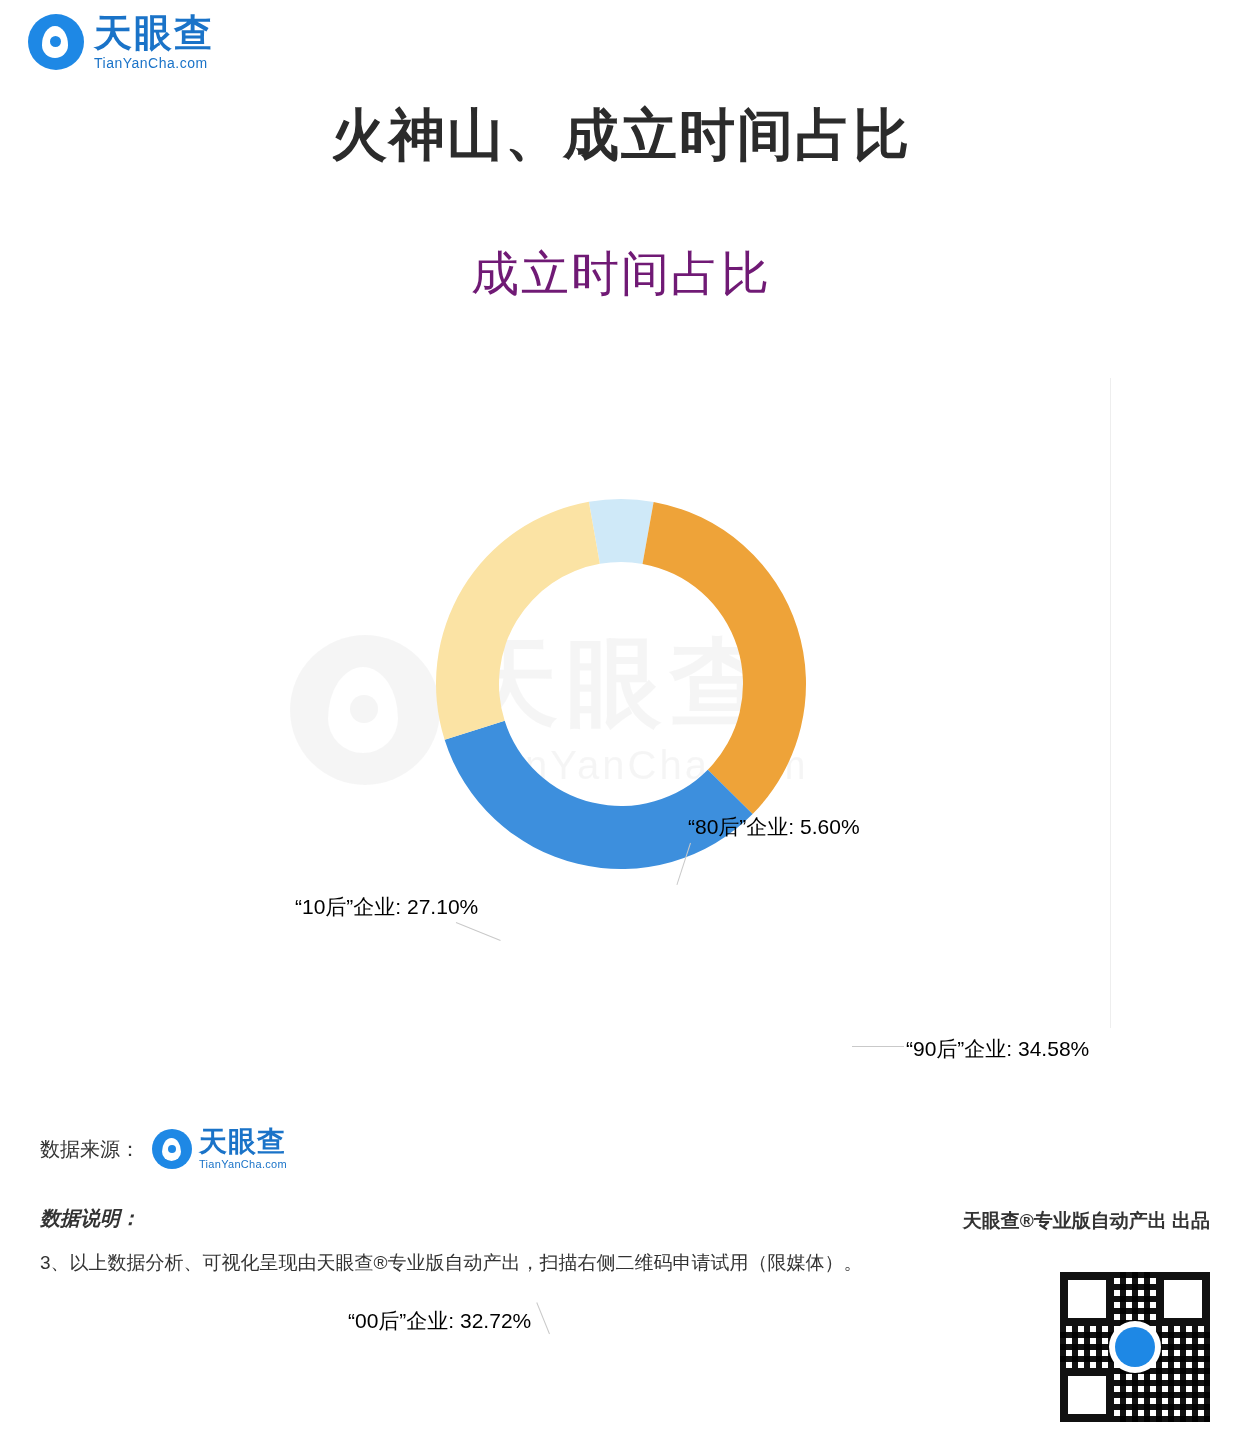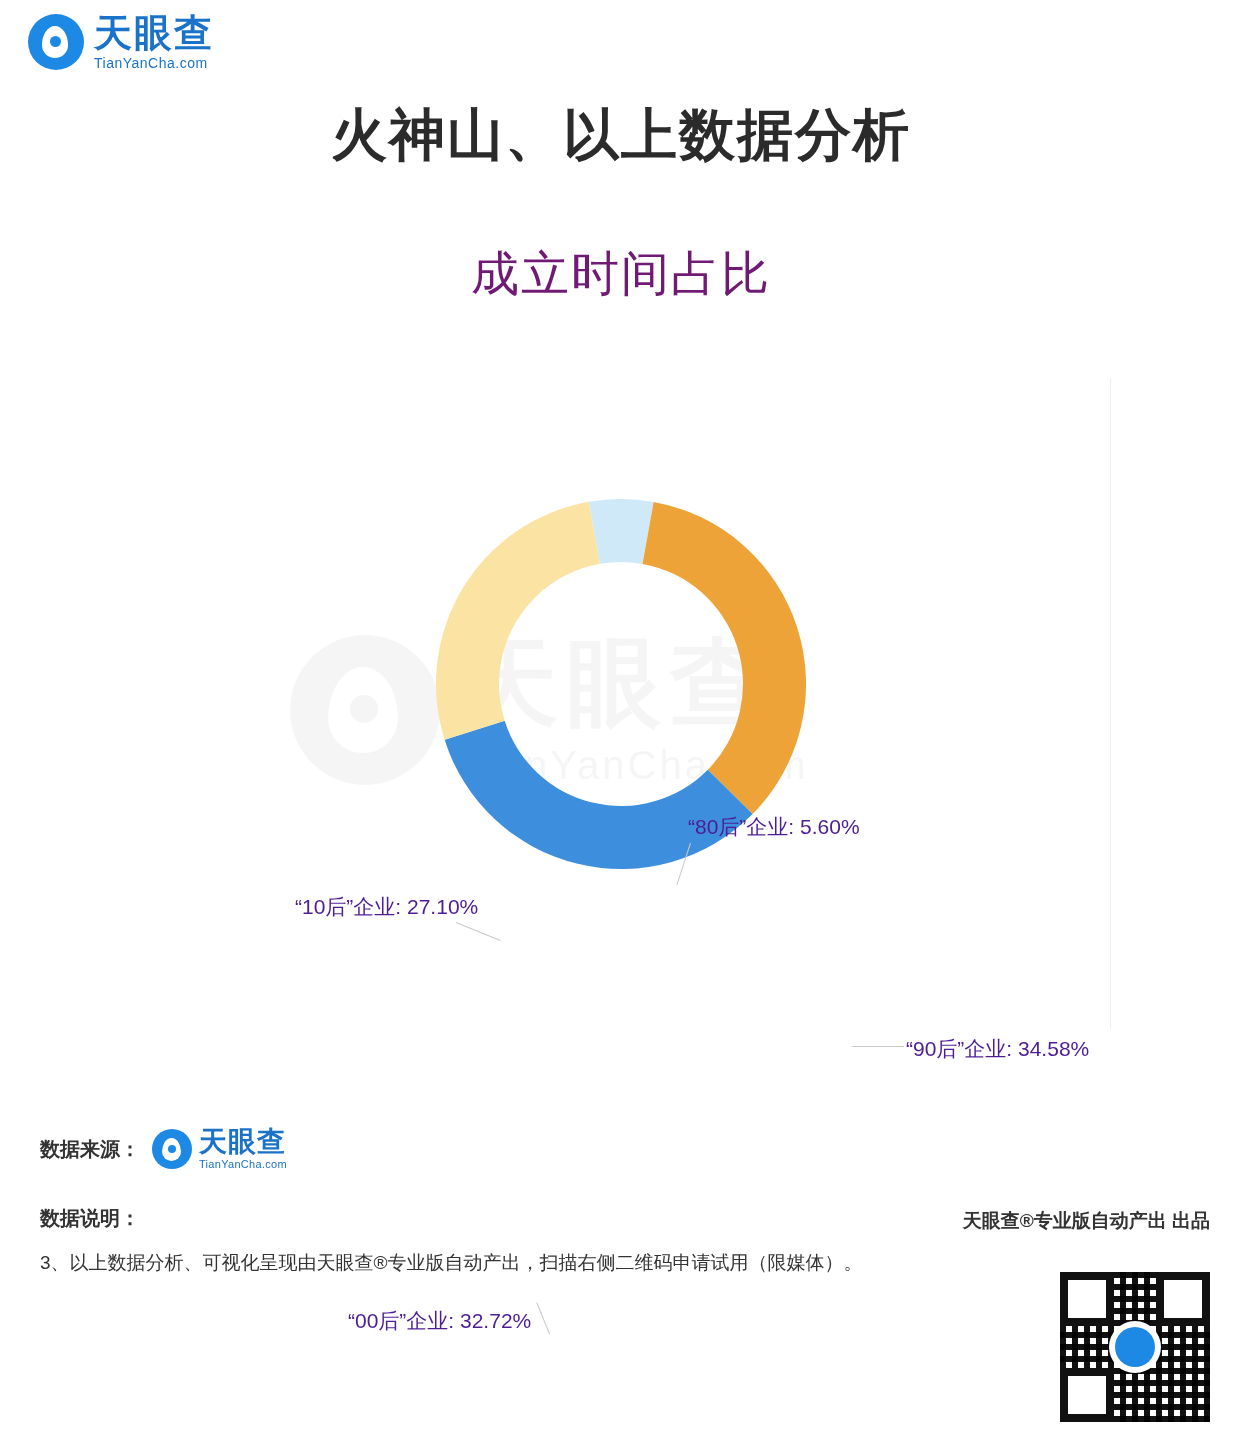--- a/index.html
+++ b/index.html
@@ -177,21 +177,21 @@
     left: 421px;
     top: 114px;
     width: 400px;
     height: 400px;
   }
   .donut-svg { display: block; }
 
   .label {
     position: absolute;
     font-size: 21px;
-    color: #4c1d95;
+    color: #000000;
     white-space: nowrap;
   }
   .lbl-80  { left: 688px; top: 443px; }
   .lbl-90  { left: 906px; top: 665px; }
   .lbl-00  { left: 348px; top: 937px; }
   .lbl-10  { left: 255px; top: 523px; margin-left: 40px; }
 
   .leader {
     position: absolute;
     background: #c9c9c9;
@@ -201,21 +201,21 @@
   .source-row {
     position: absolute;
     left: 40px;
     top: 1128px;
     display: flex;
     align-items: center;
     gap: 12px;
   }
   .source-label {
     font-size: 20px;
-    font-weight: bold;
+    font-weight: normal;
     color: #333;
   }
   .mini-brand { display: flex; align-items: center; gap: 7px; }
   .mini-mark {
     width: 40px; height: 40px; border-radius: 50%;
     background: #1e88e5; position: relative; flex: none;
   }
   .mini-mark::after {
     content: ""; position: absolute; left: 10px; top: 9px;
     width: 19px; height: 23px;
@@ -231,20 +231,21 @@
   .mini-cn { font-size: 28px; font-weight: bold; color: #1a73c8; letter-spacing: 1px; }
   .mini-en { font-size: 11px; color: #1a73c8; margin-top: 3px; letter-spacing: 0.3px; }
 
   .notes-title {
     position: absolute;
     left: 40px;
     top: 1205px;
     font-size: 20px;
     font-weight: bold;
     color: #333;
+    font-style: italic;
   }
   .notes {
     position: absolute;
     left: 40px;
     top: 1243px;
     width: 1000px;
     font-size: 19px;
     color: #333;
     line-height: 39px;
   }
@@ -295,21 +296,21 @@
 <body>
 
 <div class="brand">
   <div class="brand-mark"></div>
   <div class="brand-text">
     <span class="brand-cn">天眼查</span>
     <span class="brand-en">TianYanCha.com</span>
   </div>
 </div>
 
-<div class="title-main">火神山、以上数据分析</div>
+<div class="title-main">火神山、成立时间占比</div>
 <div class="title-sub">成立时间占比</div>
 
 <div class="chart-area">
 
   <div class="chart-rule"></div>
 
   <div class="watermark">
     <div class="wm-mark"></div>
     <div class="wm-text">
       <span class="wm-cn">天眼查</span>

